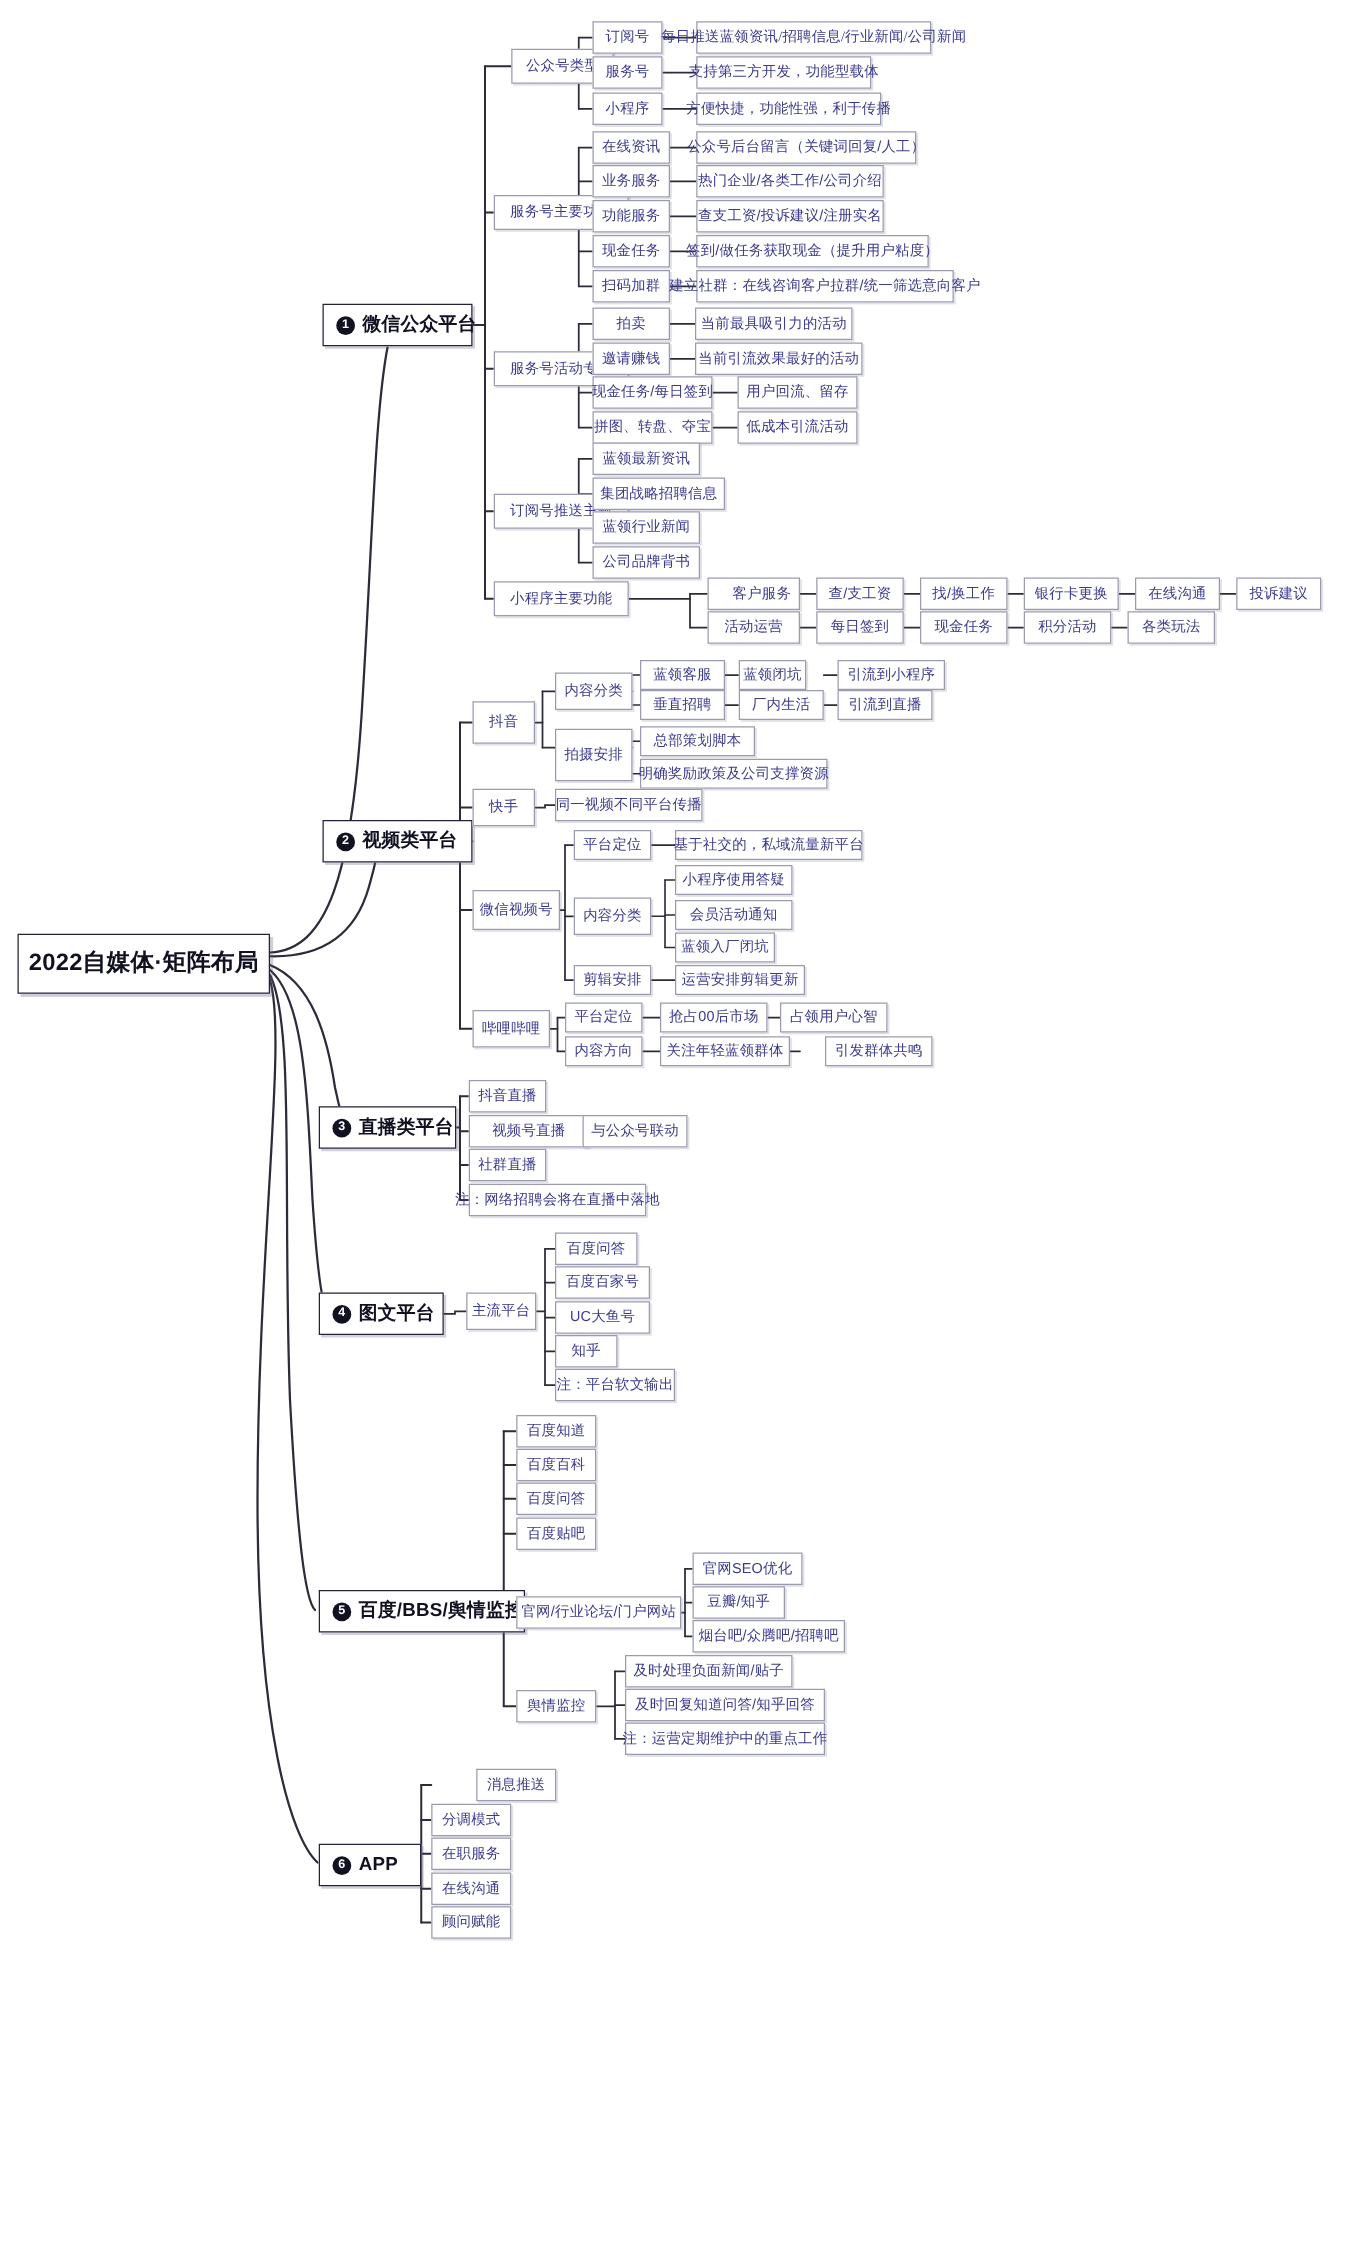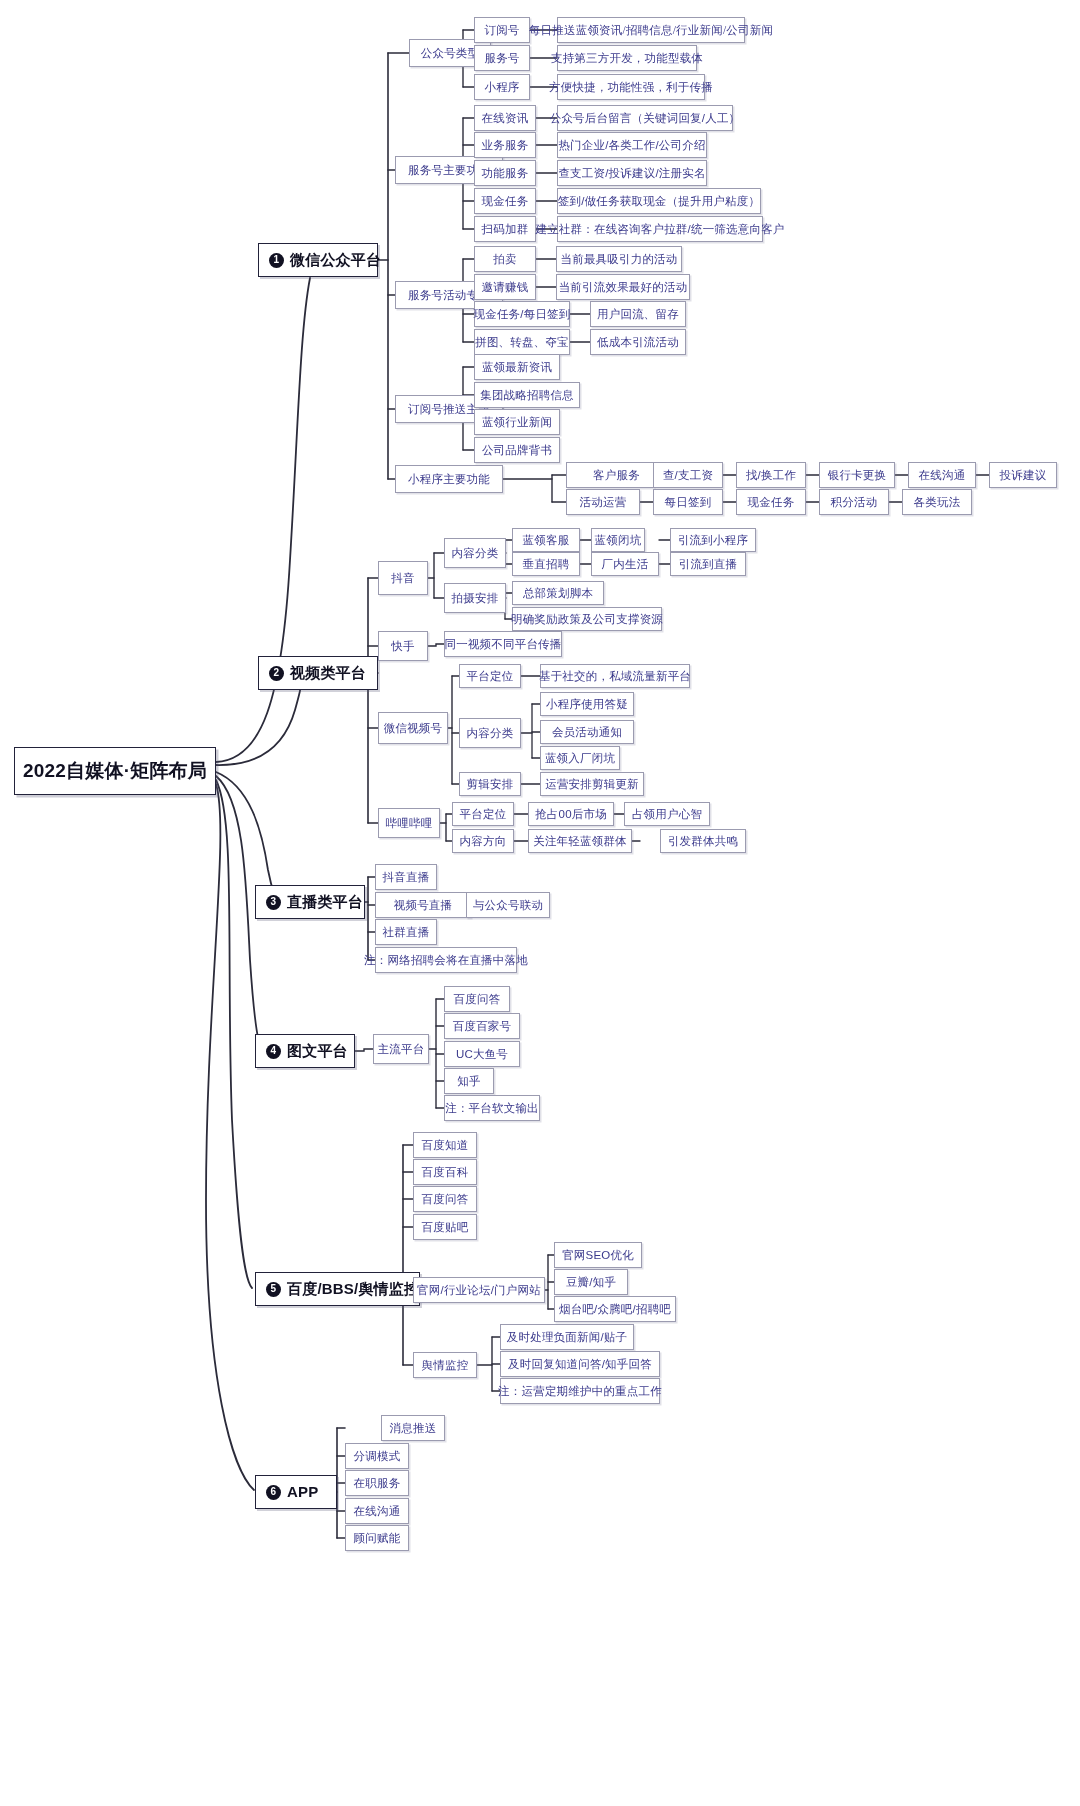--- a/index.html
+++ b/index.html
@@ -285,21 +285,21 @@
       </div>
       <div class="node " style="left: 474px; top: 160px; width: 62px; height: 26px;">
         <span>功能服务</span>
       </div>
       <div class="node " style="left: 557px; top: 160px; width: 150px; height: 26px;">
         <span>查支工资/投诉建议/注册实名</span>
       </div>
       <div class="node " style="left: 474px; top: 188px; width: 62px; height: 26px;">
         <span>现金任务</span>
       </div>
-      <div class="node " style="left: 557px; top: 188px; width: 204px; height: 26px;">
+      <div class="node " style="left: 557px; top: 188px; width: 186px; height: 26px;">
         <span>签到/做任务获取现金（提升用户粘度）</span>
       </div>
       <div class="node " style="left: 474px; top: 216px; width: 62px; height: 26px;">
         <span>扫码加群</span>
       </div>
       <div class="node " style="left: 557px; top: 216px; width: 206px; height: 26px;">
         <span>建立社群：在线咨询客户拉群/统一筛选意向客户</span>
       </div>
       <div class="node " style="left: 395px; top: 281px; width: 108px; height: 28px;">
         <span>服务号活动专区</span>
@@ -339,21 +339,21 @@
       </div>
       <div class="node " style="left: 474px; top: 409px; width: 86px; height: 26px;">
         <span>蓝领行业新闻</span>
       </div>
       <div class="node " style="left: 474px; top: 437px; width: 86px; height: 26px;">
         <span>公司品牌背书</span>
       </div>
       <div class="node " style="left: 395px; top: 465px; width: 108px; height: 28px;">
         <span>小程序主要功能</span>
       </div>
-      <div class="node " style="left: 566px; top: 462px; width: 88px; height: 26px; padding-left: 20px;">
+      <div class="node " style="left: 566px; top: 462px; width: 74px; height: 26px; padding-left: 20px;">
         <span>客户服务</span>
       </div>
       <div class="node " style="left: 653px; top: 462px; width: 70px; height: 26px;">
         <span>查/支工资</span>
       </div>
       <div class="node " style="left: 736px; top: 462px; width: 70px; height: 26px;">
         <span>找/换工作</span>
       </div>
       <div class="node " style="left: 819px; top: 462px; width: 76px; height: 26px;">
         <span>银行卡更换</span>
@@ -396,21 +396,21 @@
       </div>
       <div class="node " style="left: 512px; top: 552px; width: 68px; height: 24px;">
         <span>垂直招聘</span>
       </div>
       <div class="node " style="left: 591px; top: 552px; width: 68px; height: 24px;">
         <span>厂内生活</span>
       </div>
       <div class="node " style="left: 670px; top: 552px; width: 76px; height: 24px;">
         <span>引流到直播</span>
       </div>
-      <div class="node " style="left: 444px; top: 583px; width: 62px; height: 30px;">
+      <div class="node " style="left: 444px; top: 583px; width: 62px; height: 42px;">
         <span>拍摄安排</span>
       </div>
       <div class="node " style="left: 512px; top: 581px; width: 92px; height: 24px;">
         <span>总部策划脚本</span>
       </div>
       <div class="node " style="left: 512px; top: 607px; width: 150px; height: 24px;">
         <span>明确奖励政策及公司支撑资源</span>
       </div>
       <div class="node " style="left: 378px; top: 631px; width: 50px; height: 30px;">
         <span>快手</span>

